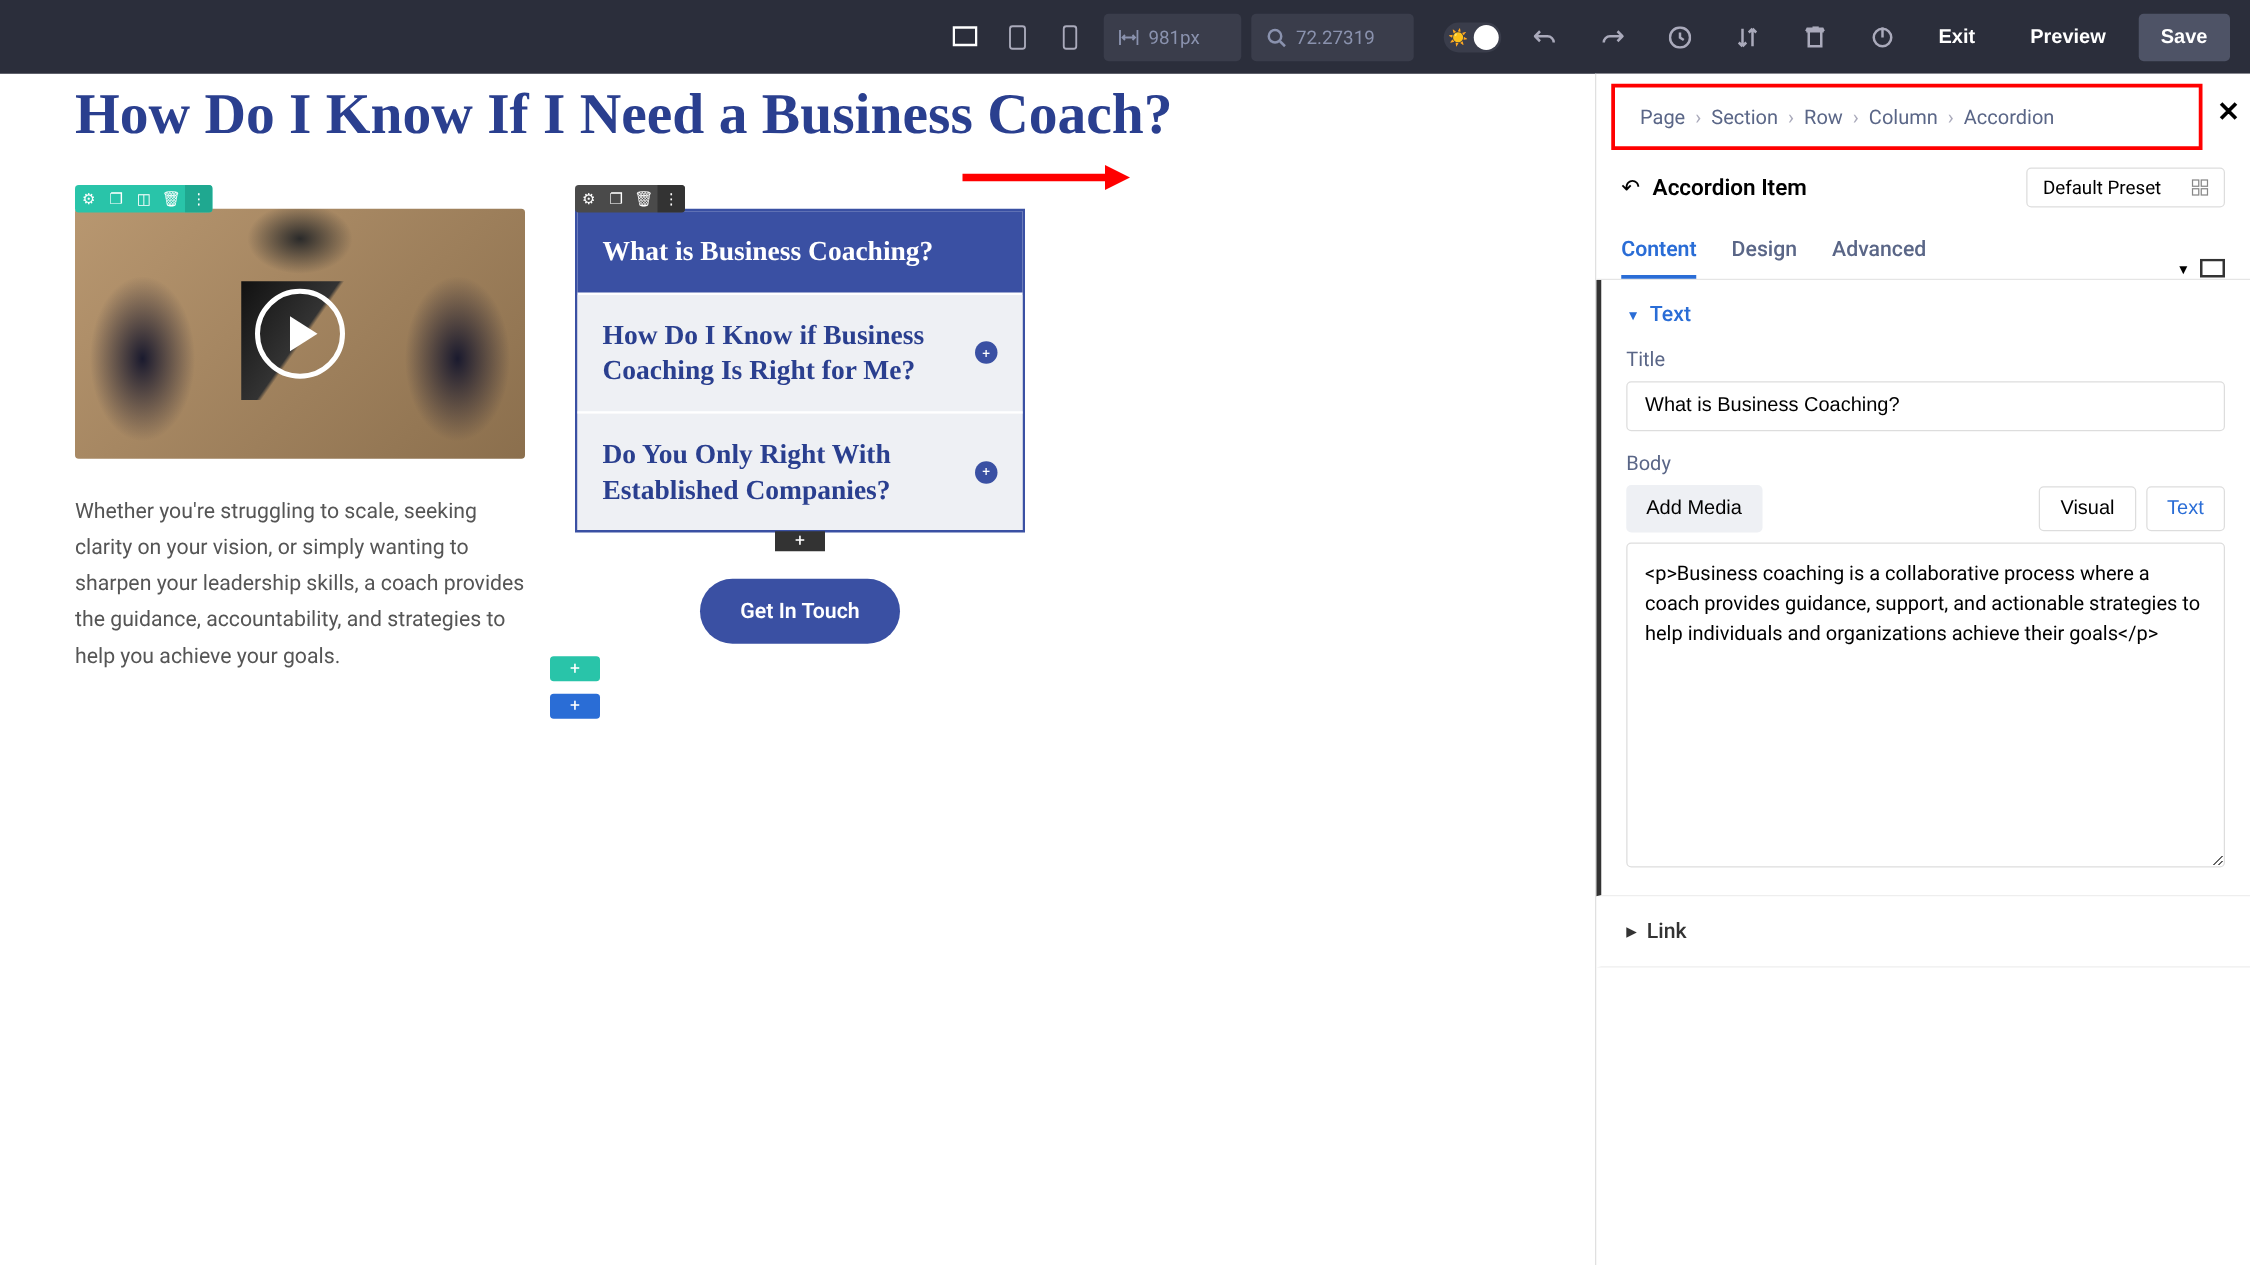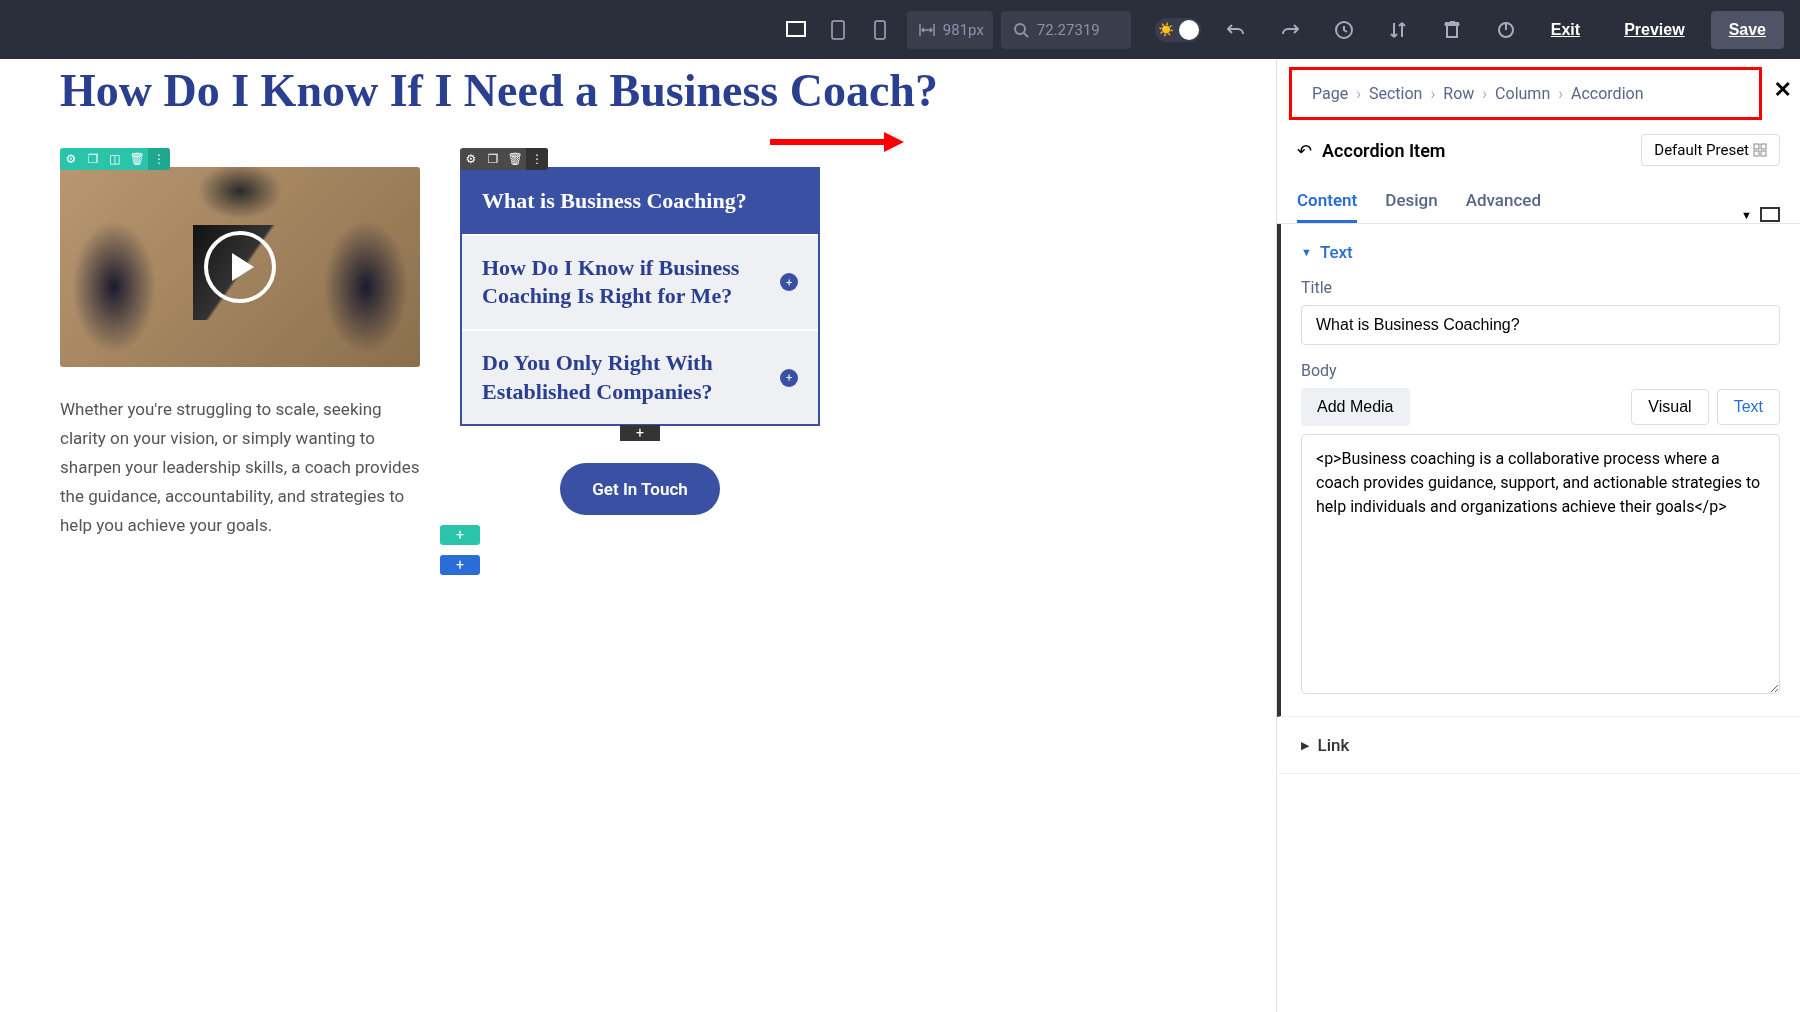--- a/index.html
+++ b/index.html
@@ -10,21 +10,21 @@
 .tb-spacer { flex: 1; }
 .tb-group { display: flex; align-items: center; gap: 4px; }
 .tb-icon { width: 38px; height: 38px; display: flex; align-items: center; justify-content: center; color: #aab; cursor: pointer; border-radius: 4px; }
 .tb-icon.active { color: #fff; }
 .tb-input { background: #3a3d4b; border: none; color: #8a92ae; padding: 8px 12px; border-radius: 4px; display: flex; align-items: center; gap: 8px; height: 38px; }
 .tb-input svg { flex-shrink: 0; }
 .tb-input span { font-size: 15px; }
 .tb-toggle { width: 46px; height: 24px; background: #3a3d4b; border-radius: 12px; position: relative; display: flex; align-items: center; }
 .tb-toggle .sun { position: absolute; left: 4px; font-size: 13px; }
 .tb-toggle .knob { position: absolute; right: 2px; width: 20px; height: 20px; background: #fff; border-radius: 50%; }
-.tb-btn { background: transparent; color: #fff; border: none; padding: 10px 18px; font-size: 16px; font-weight: 600; cursor: pointer; border-radius: 4px; text-decoration: underline; }
+.tb-btn { background: transparent; color: #fff; border: none; padding: 10px 18px; font-size: 16px; font-weight: 600; cursor: pointer; border-radius: 4px; }
 .tb-btn.primary { background: #4e5366; }
 
 
 .main { display: flex; height: calc(100vh - 59px); }
 .canvas { flex: 1; padding: 4px 60px 20px 60px; overflow-y: auto; position: relative; }
 .sidebar { width: 524px; border-left: 1px solid #e0e0e0; display: flex; flex-direction: column; overflow-y: auto; background: #fff; }
 
 
 .page-title { font-family: Georgia, serif; font-size: 46px; font-weight: 700; color: #2a3f8f; line-height: 1.2; margin-bottom: 30px; }
 .cols { display: flex; gap: 40px; }
@@ -71,21 +71,21 @@
 .breadcrumb-wrap { display: flex; align-items: center; justify-content: space-between; padding: 14px 20px; border: 3px solid #ff0000; margin: 8px 12px 0 12px; }
 .breadcrumb { display: flex; align-items: center; gap: 8px; font-size: 16px; color: #5a6687; }
 .breadcrumb .bc { cursor: pointer; }
 .breadcrumb .sep { color: #aab; }
 .close-x { font-size: 22px; font-weight: 700; cursor: pointer; margin-right: 8px; }
 
 .panel-head { display: flex; align-items: center; justify-content: space-between; padding: 14px 20px; }
 .panel-head .left { display: flex; align-items: center; gap: 10px; }
 .panel-head .back { font-size: 18px; cursor: pointer; }
 .panel-head h3 { font-size: 18px; font-weight: 600; }
-.preset-btn { border: 1px solid #ddd; padding: 6px 12px; border-radius: 4px; font-size: 15px; display: flex; align-items: center; gap: 4px; cursor: pointer; }
+.preset-btn { border: 1px solid #ddd; padding: 6px 12px; border-radius: 4px; font-size: 15px; display: flex; align-items: center; gap: 24px; cursor: pointer; }
 
 .tabs { display: flex; align-items: flex-end; padding: 0 20px; border-bottom: 1px solid #e5e5e5; gap: 28px; }
 .tab { padding: 10px 0; font-size: 17px; color: #5a6687; cursor: pointer; border-bottom: 3px solid transparent; font-weight: 500; }
 .tab.active { color: #2a6dd6; border-bottom-color: #2a6dd6; font-weight: 600; }
 .tabs .right { margin-left: auto; display: flex; align-items: center; gap: 8px; }
 
 .section { padding: 18px 20px; border-bottom: 1px solid #eee; border-left: 4px solid transparent; }
 .section.active-sec { border-left-color: #333; }
 .sec-head { display: flex; align-items: center; gap: 8px; color: #2a6dd6; font-size: 17px; font-weight: 500; cursor: pointer; }
 .sec-head.collapsed { color: #333; }
@@ -118,21 +118,21 @@
         <svg width="16" height="20" viewBox="0 0 16 20">
           <rect x="2" y="1" width="12" height="18" rx="2" fill="none" stroke="currentColor" stroke-width="1.5"></rect>
         </svg>
       </div>
     <div class="tb-icon">
         <svg width="14" height="20" viewBox="0 0 14 20">
           <rect x="2" y="1" width="10" height="18" rx="2" fill="none" stroke="currentColor" stroke-width="1.5"></rect>
         </svg>
       </div>
   </div>
-  <div class="tb-input" style="width:86px">
+  <div class="tb-input" style="width:110px">
     <svg width="16" height="14" viewBox="0 0 16 14">
         <path d="M1 1v12M15 1v12M3 7h10M5 5l-2 2 2 2M11 5l2 2-2 2" stroke="currentColor" stroke-width="1.5" fill="none"></path>
       </svg>
     <span>981px</span>
   </div>
   <div class="tb-input" style="width:130px">
     <svg width="16" height="16" viewBox="0 0 16 16">
         <circle cx="7" cy="7" r="5" fill="none" stroke="currentColor" stroke-width="2"></circle>
         <line x1="11" y1="11" x2="15" y2="15" stroke="currentColor" stroke-width="2"></line>
       </svg>

